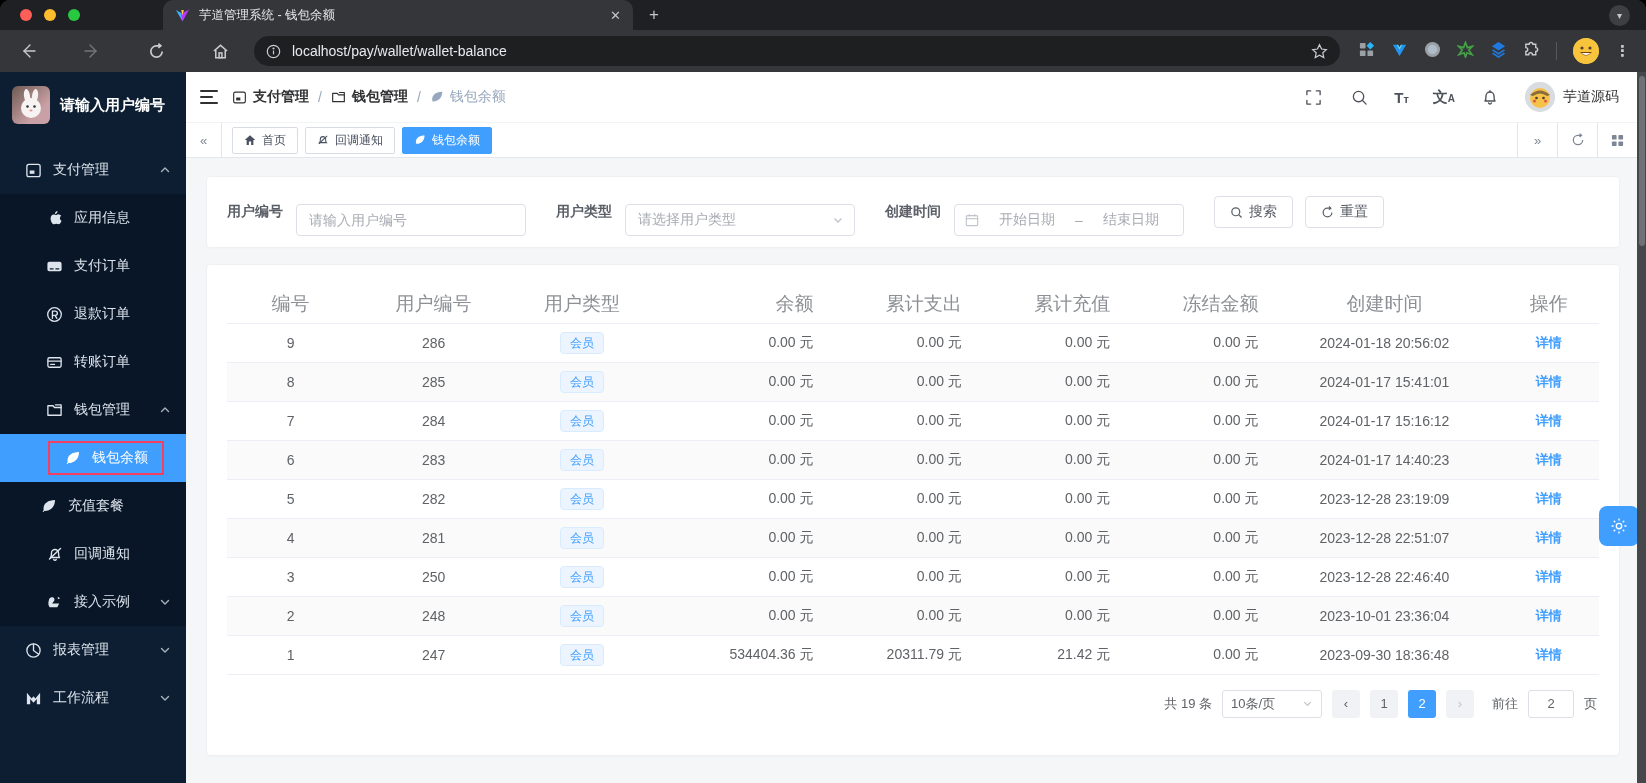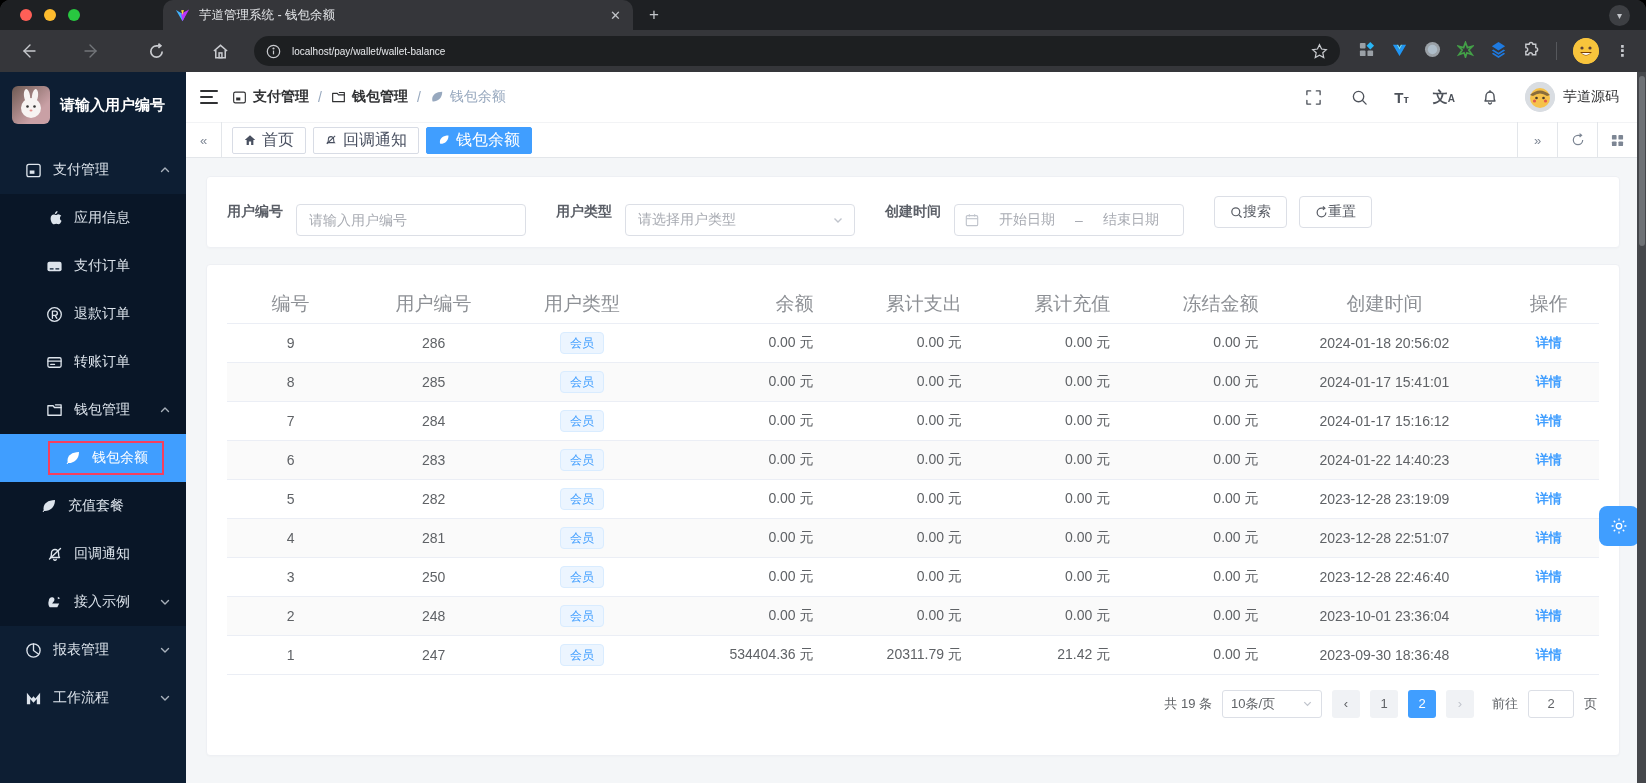--- a/index.html
+++ b/index.html
@@ -14,21 +14,21 @@
   .light.red{background:#ff5f57;} .light.yellow{background:#febc2e;} .light.green{background:#28c840;}
   .chrome-tab { margin-left:163px; width:470px; height:30px; background:#35363a; border-radius:10px 10px 0 0;
     display:flex; align-items:center; padding:0 12px; gap:9px; color:#e4e6e9; font-size:12.5px; }
   .tab-close { margin-left:auto; color:#c2c5c9; font-size:13px; cursor:default; }
   .newtab { margin-left:16px; margin-bottom:4px; color:#c2c5c9; font-size:17px; line-height:22px; }
   .tabsearch { position:absolute; right:16px; top:5px; width:21px; height:21px; border-radius:50%; background:#3d3f43; color:#c2c5c9; font-size:10px; display:flex; align-items:center; justify-content:center; }
   .toolbar { height:42px; background:#35363a; display:flex; align-items:center; padding:0 16px; }
   .navgrp { display:flex; align-items:center; gap:40px; margin-right:22px; }
   .tico { width:24px; height:24px; display:flex; align-items:center; justify-content:center; color:#c8cace; }
   .tico.dim { color:#73767a; }
-  .url-pill { flex:1; height:30px; border-radius:15px; background:#1d1f21; display:flex; align-items:center; padding:9px 12px; gap:11px; color:#e8eaed; font-size:10px; }
+  .url-pill { flex:1; height:30px; border-radius:15px; background:#1d1f21; display:flex; align-items:center; padding:9px 12px; gap:11px; color:#e8eaed; font-size:14px; }
   .url-text { flex:1; white-space:nowrap; overflow:hidden; }
   .extgrp { display:flex; align-items:center; gap:16px; margin-left:18px; }
   .vdiv { width:1px; height:18px; background:#56585c; }
   .avatar-emoji { width:26px; height:26px; border-radius:50%; background:#f5c344; position:relative; overflow:hidden; }
   .kebab { color:#c8cace; font-size:15px; font-weight:bold; letter-spacing:0; }
 
   
   .app { display:flex; height:711px; width:1637px; background:#f4f6f8; }
 
   
@@ -61,37 +61,37 @@
   .crumb .sep { color:#97a8be; }
   .nav-actions { margin-left:auto; display:flex; align-items:center; gap:24px; color:#4e535b; }
   .aico { display:flex; align-items:center; justify-content:center; width:22px; height:22px; }
   .txt-ico { font-size:15px; color:#4e535b; font-weight:bold; }
   .user { display:flex; align-items:center; gap:8px; font-size:14px; color:#303133; }
   .user-avatar { width:30px; height:30px; border-radius:50%; background:#d9dde2; overflow:hidden; display:flex; align-items:center; justify-content:center; }
 
   .tagsbar { height:36px; background:#fff; border-top:1px solid #f2f3f5; border-bottom:1px solid #e3e6ea; display:flex; align-items:center; }
   .tgl { width:36px; height:36px; display:flex; align-items:center; justify-content:center; color:#7d8694; border-right:1px solid #e3e6ea; font-size:13px; }
   .tags { display:flex; align-items:center; gap:7px; padding-left:10px; }
-  .tag { height:27px; display:inline-flex; align-items:center; gap:6px; padding:0 11px; border:1px solid #d8dce5; background:#fff; color:#495060; font-size:16px; border-radius:2px; cursor:pointer; }
+  .tag { height:27px; display:inline-flex; align-items:center; gap:6px; padding:0 11px; border:1px solid #d8dce5; background:#fff; color:#495060; font-size:12px; border-radius:2px; cursor:pointer; }
   .tag.active { background:#409eff; border-color:#409eff; color:#fff; }
   .tags-right { margin-left:auto; display:flex; }
   .trb { width:40px; height:36px; border-left:1px solid #e3e6ea; display:flex; align-items:center; justify-content:center; color:#7d8694; font-size:13px; }
 
   .content { flex:1; padding:18px 17px 0 20px; }
   .card { background:#fff; border:1px solid #eef0f4; border-radius:4px; box-shadow:0 1px 2px rgba(0,0,0,.02); }
   .filter-card { height:72px; display:flex; align-items:center; padding:0 20px; margin-bottom:16px; }
   .f-item { display:flex; align-items:center; margin-right:30px; }
   .f-label { font-size:14px; font-weight:bold; color:#5a5e66; margin-right:13px; white-space:nowrap; }
   .inp, .selbox, .datebox { width:230px; height:32px; border:1px solid #dcdfe6; border-radius:4px; font-size:14px; background:#fff;margin-top:15px; }
   .inp { padding:0 12px; color:#606266; outline:none; }
   .inp::placeholder { color:#a8abb2; }
   .selbox { display:flex; align-items:center; justify-content:space-between; padding:0 10px 0 12px; color:#a8abb2; }
   .datebox { display:flex; align-items:center; padding:0 10px; color:#a8abb2; gap:6px; }
   .datebox .dph { flex:1; text-align:center; }
-  .fbtn { height:32px; padding:0 15px; border:1px solid #dcdfe6; border-radius:4px; background:#fff; color:#5a5e66; font-size:14px; display:inline-flex; align-items:center; margin-left:12px; cursor:pointer; }
+  .fbtn { height:32px; padding:0 15px; border:1px solid #dcdfe6; border-radius:4px; background:#fff; color:#5a5e66; font-size:14px; display:inline-flex; align-items:center; gap:6px; margin-left:12px; cursor:pointer; }
 
   .table-card { height:492px; padding:20px 20px 0 20px; }
   table { width:100%; border-collapse:collapse; table-layout:fixed; }
   th { height:38px; font-size:19px; color:#8d9095; font-weight:normal; border-bottom:1px solid #ebeef5; padding:0 12px; }
   td { height:39px; font-size:14px; color:#5f6266; border-bottom:1px solid #ebeef5; padding:0 12px; }
   tbody tr:nth-child(even) { background:#fafafa; }
   .al-c { text-align:center; } .al-r { text-align:right; }
   .badge { display:inline-block; padding:2px 9px; font-size:12px; color:#409eff; background:#ecf5ff; border:1px solid #d9ecff; border-radius:4px; line-height:16px; }
   .dlink { color:#409eff; text-decoration:none; font-weight:bold; font-size:13px; cursor:pointer; }
   .pagination { display:flex; align-items:center; justify-content:flex-end; gap:10px; padding:15px 2px; color:#5f6266; font-size:13px; }
@@ -592,21 +592,21 @@
                   <td class="al-c"><a class="dlink">详情</a></td>
                 </tr>
                 <tr>
                   <td class="al-c">6</td>
                   <td class="al-c">283</td>
                   <td class="al-c"><span class="badge">会员</span></td>
                   <td class="al-r">0.00 元</td>
                   <td class="al-r">0.00 元</td>
                   <td class="al-r">0.00 元</td>
                   <td class="al-r">0.00 元</td>
-                  <td class="al-c">2024-01-22 14:40:23</td>
+                  <td class="al-c">2024-01-17 14:40:23</td>
                   <td class="al-c"><a class="dlink">详情</a></td>
                 </tr>
                 <tr>
                   <td class="al-c">5</td>
                   <td class="al-c">282</td>
                   <td class="al-c"><span class="badge">会员</span></td>
                   <td class="al-r">0.00 元</td>
                   <td class="al-r">0.00 元</td>
                   <td class="al-r">0.00 元</td>
                   <td class="al-r">0.00 元</td>

